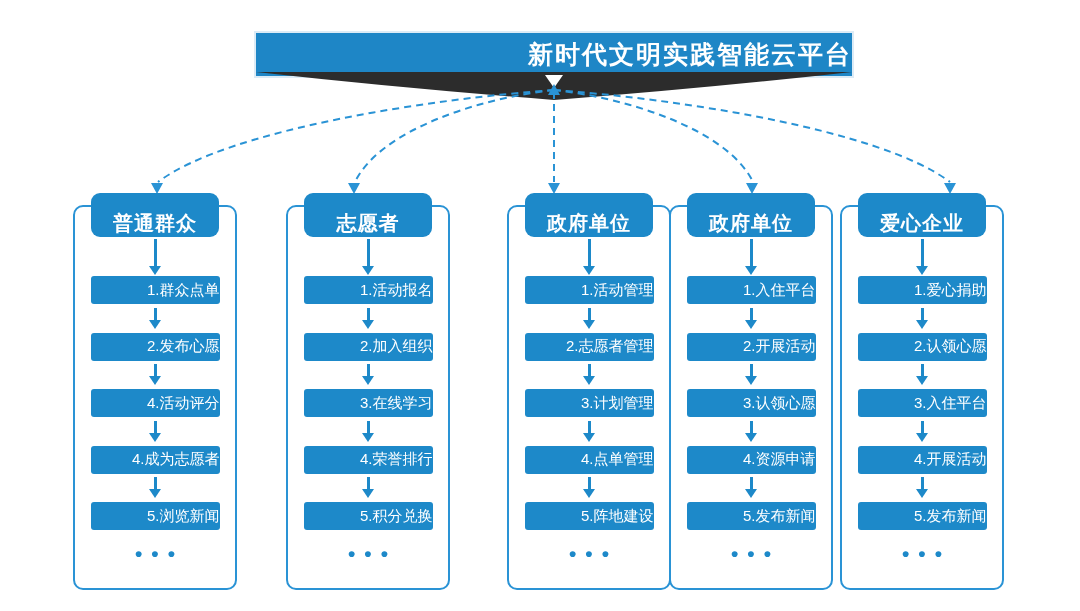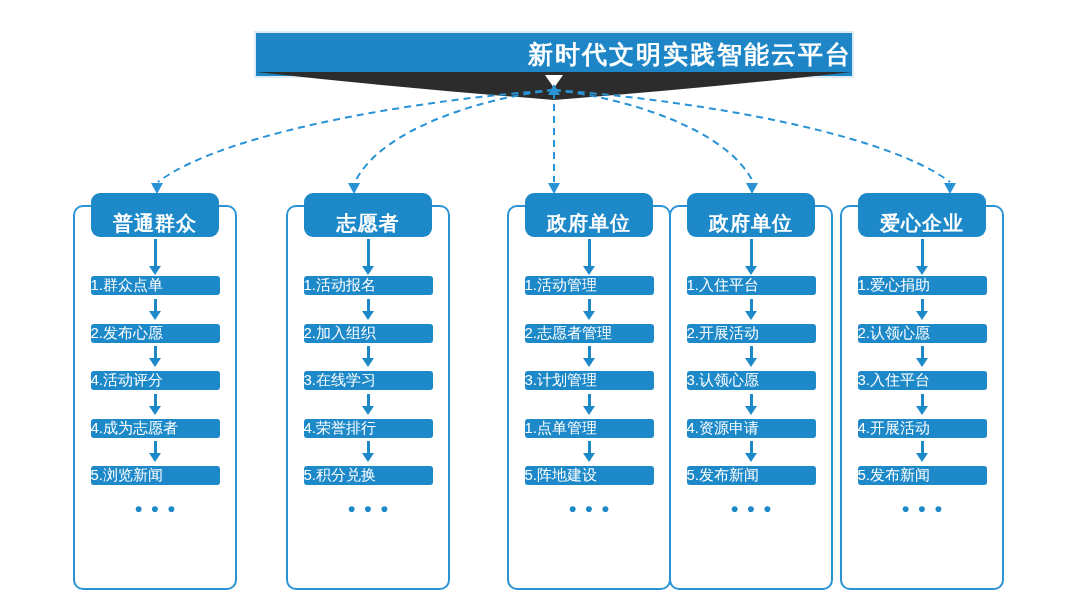--- a/index.html
+++ b/index.html
@@ -29,22 +29,22 @@
     position:absolute;top:-14px;left:50%;transform:translateX(-50%);
     width:128px;height:44px;border-radius:9px;background:#1d89c9;
     display:flex;align-items:flex-end;justify-content:center;z-index:2;
   }
   .col-header span{color:#fff;font-size:20px;font-weight:bold;letter-spacing:1px;white-space:nowrap;}
   .col-body{
     position:absolute;left:0;right:0;top:30px;bottom:0;
     display:flex;flex-direction:column;align-items:center;
   }
   .step{
-    width:129px;height:19px;background:#1d89c9;border-radius:3px;flex:0 0 auto;
-    display:flex;align-items:center;justify-content:flex-start;
+    width:129px;height:28px;background:#1d89c9;border-radius:3px;flex:0 0 auto;
+    display:flex;align-items:center;justify-content:flex-end;
   }
   .step span{color:#fff;font-size:15px;white-space:nowrap;}
   
   .arrow{position:relative;width:3px;background:#1d89c9;flex:0 0 auto;}
   .arrow::after{
     content:"";position:absolute;left:50%;bottom:-8px;transform:translateX(-50%);
     border-left:6px solid transparent;border-right:6px solid transparent;
     border-top:9px solid #1d89c9;
   }
   .arrow-lg{height:28px;margin:2px 0 9px 0;}
@@ -156,21 +156,21 @@
       <div class="arrow arrow-sm"></div>
       <div class="step">
           <span>2.志愿者管理</span>
         </div>
       <div class="arrow arrow-sm"></div>
       <div class="step">
           <span>3.计划管理</span>
         </div>
       <div class="arrow arrow-sm"></div>
       <div class="step">
-          <span>1.点单管理</span>
+          <span>4.点单管理</span>
         </div>
       <div class="arrow arrow-sm"></div>
       <div class="step">
           <span>5.阵地建设</span>
         </div>
       <div class="more">•••</div>
     </div>
   </div>
 
   <div class="column col-4">

